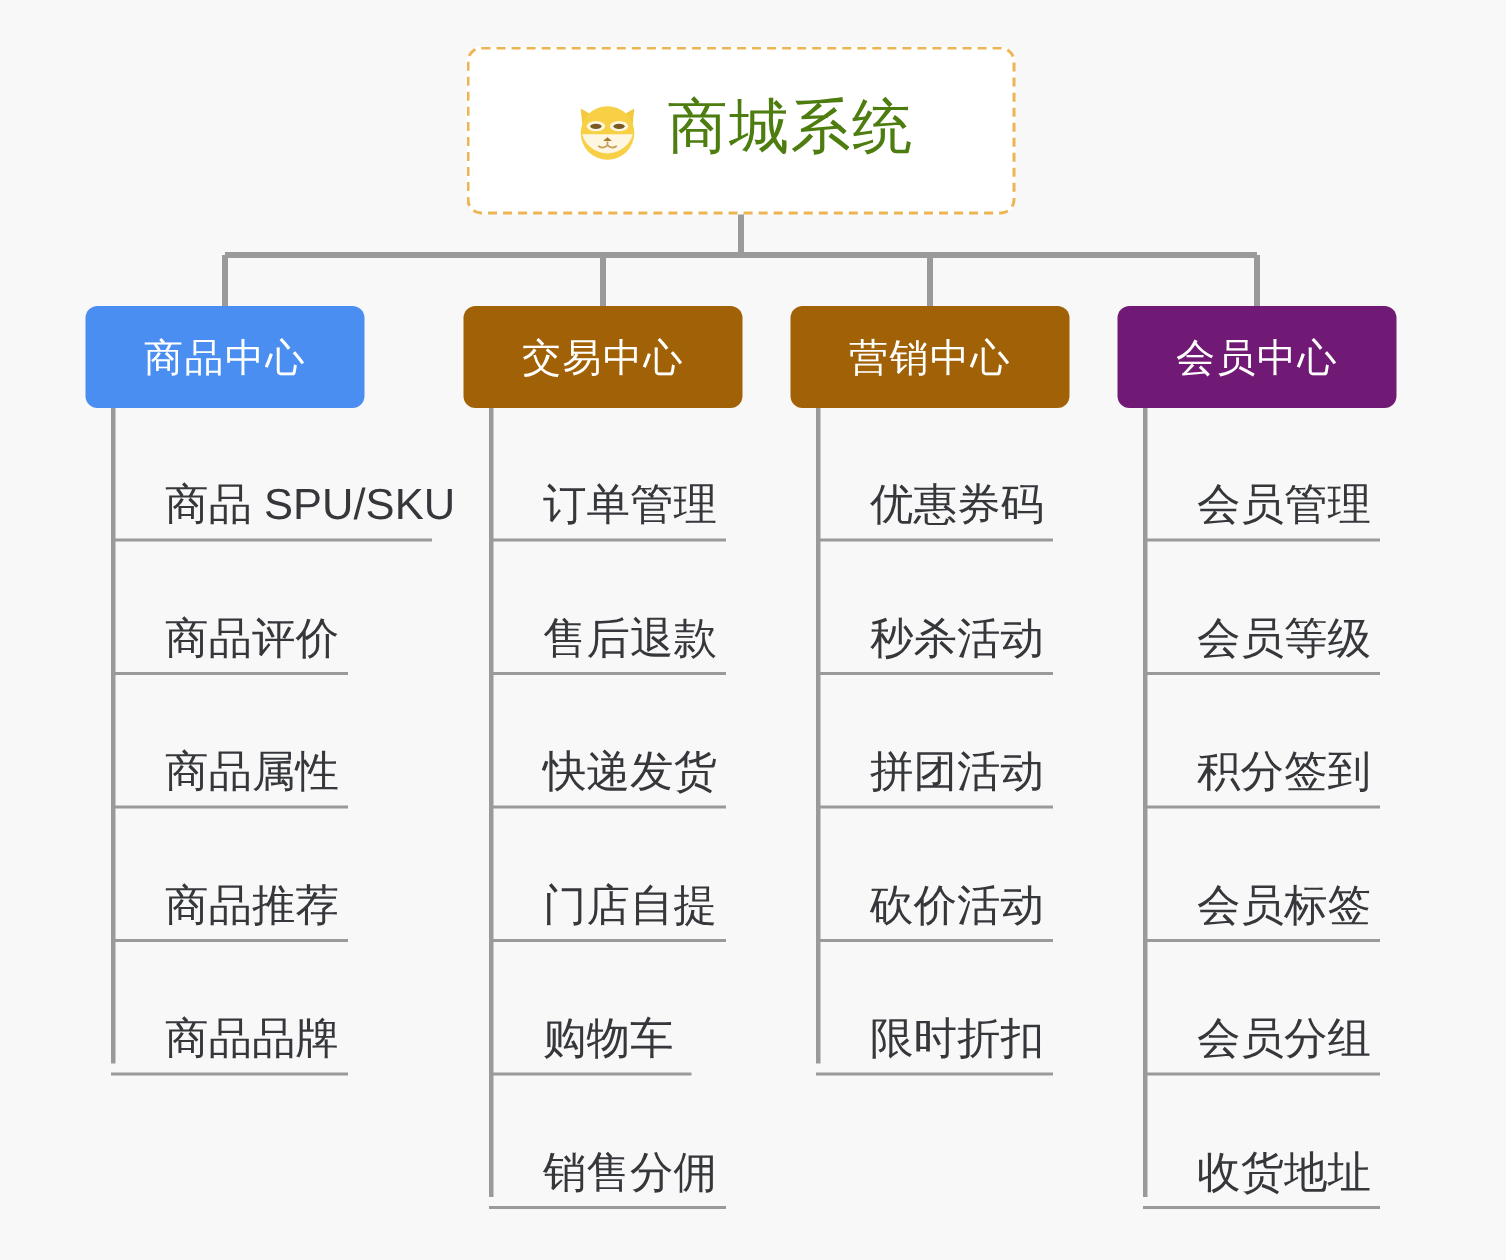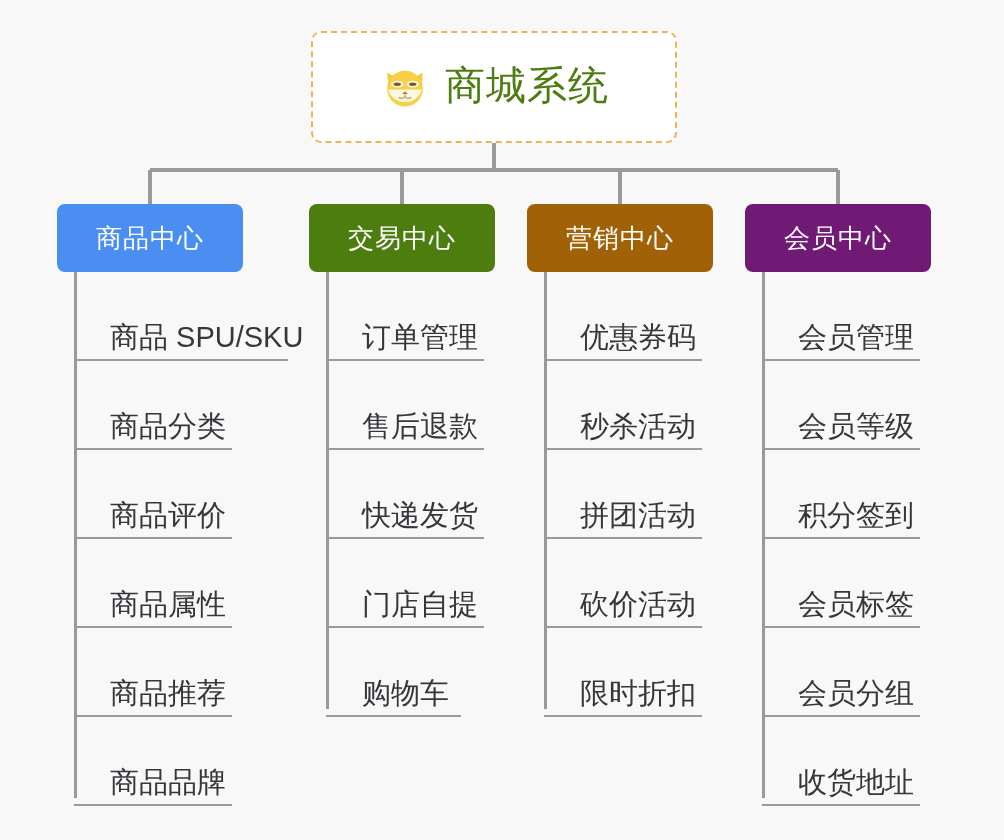--- a/index.html
+++ b/index.html
@@ -185,44 +185,40 @@
       <span>商品中心</span>
     </div>
     <div class="branch-body">
       <span class="trunk"></span>
 
       <div class="leaf">
         <span class="leaf-label">商品 SPU/SKU</span>
         <span class="leaf-rule" style="width:214px"></span>
       </div>
       <div class="leaf">
-        <span class="leaf-label">商品分类</span>
-        <span class="leaf-rule" style="width:158px"></span>
-      </div>
-      <div class="leaf">
         <span class="leaf-label">商品评价</span>
         <span class="leaf-rule" style="width:158px"></span>
       </div>
       <div class="leaf">
         <span class="leaf-label">商品属性</span>
         <span class="leaf-rule" style="width:158px"></span>
       </div>
       <div class="leaf">
         <span class="leaf-label">商品推荐</span>
         <span class="leaf-rule" style="width:158px"></span>
       </div>
       <div class="leaf">
         <span class="leaf-label">商品品牌</span>
         <span class="leaf-rule" style="width:158px"></span>
       </div>
     </div>
   </div>
 
   <div class="branch c1">
-    <div class="branch-header" style="background:#4d7c0f">
+    <div class="branch-header" style="background:#a16207">
       <span>交易中心</span>
     </div>
     <div class="branch-body">
       <span class="trunk"></span>
 
       <div class="leaf">
         <span class="leaf-label">订单管理</span>
         <span class="leaf-rule" style="width:158px"></span>
       </div>
       <div class="leaf">
@@ -233,20 +229,24 @@
         <span class="leaf-label">快递发货</span>
         <span class="leaf-rule" style="width:158px"></span>
       </div>
       <div class="leaf">
         <span class="leaf-label">门店自提</span>
         <span class="leaf-rule" style="width:158px"></span>
       </div>
       <div class="leaf">
         <span class="leaf-label">购物车</span>
         <span class="leaf-rule" style="width:135px"></span>
+      </div>
+      <div class="leaf">
+        <span class="leaf-label">销售分佣</span>
+        <span class="leaf-rule" style="width:158px"></span>
       </div>
     </div>
   </div>
 
   <div class="branch c2">
     <div class="branch-header" style="background:#a16207">
       <span>营销中心</span>
     </div>
     <div class="branch-body">
       <span class="trunk"></span>

